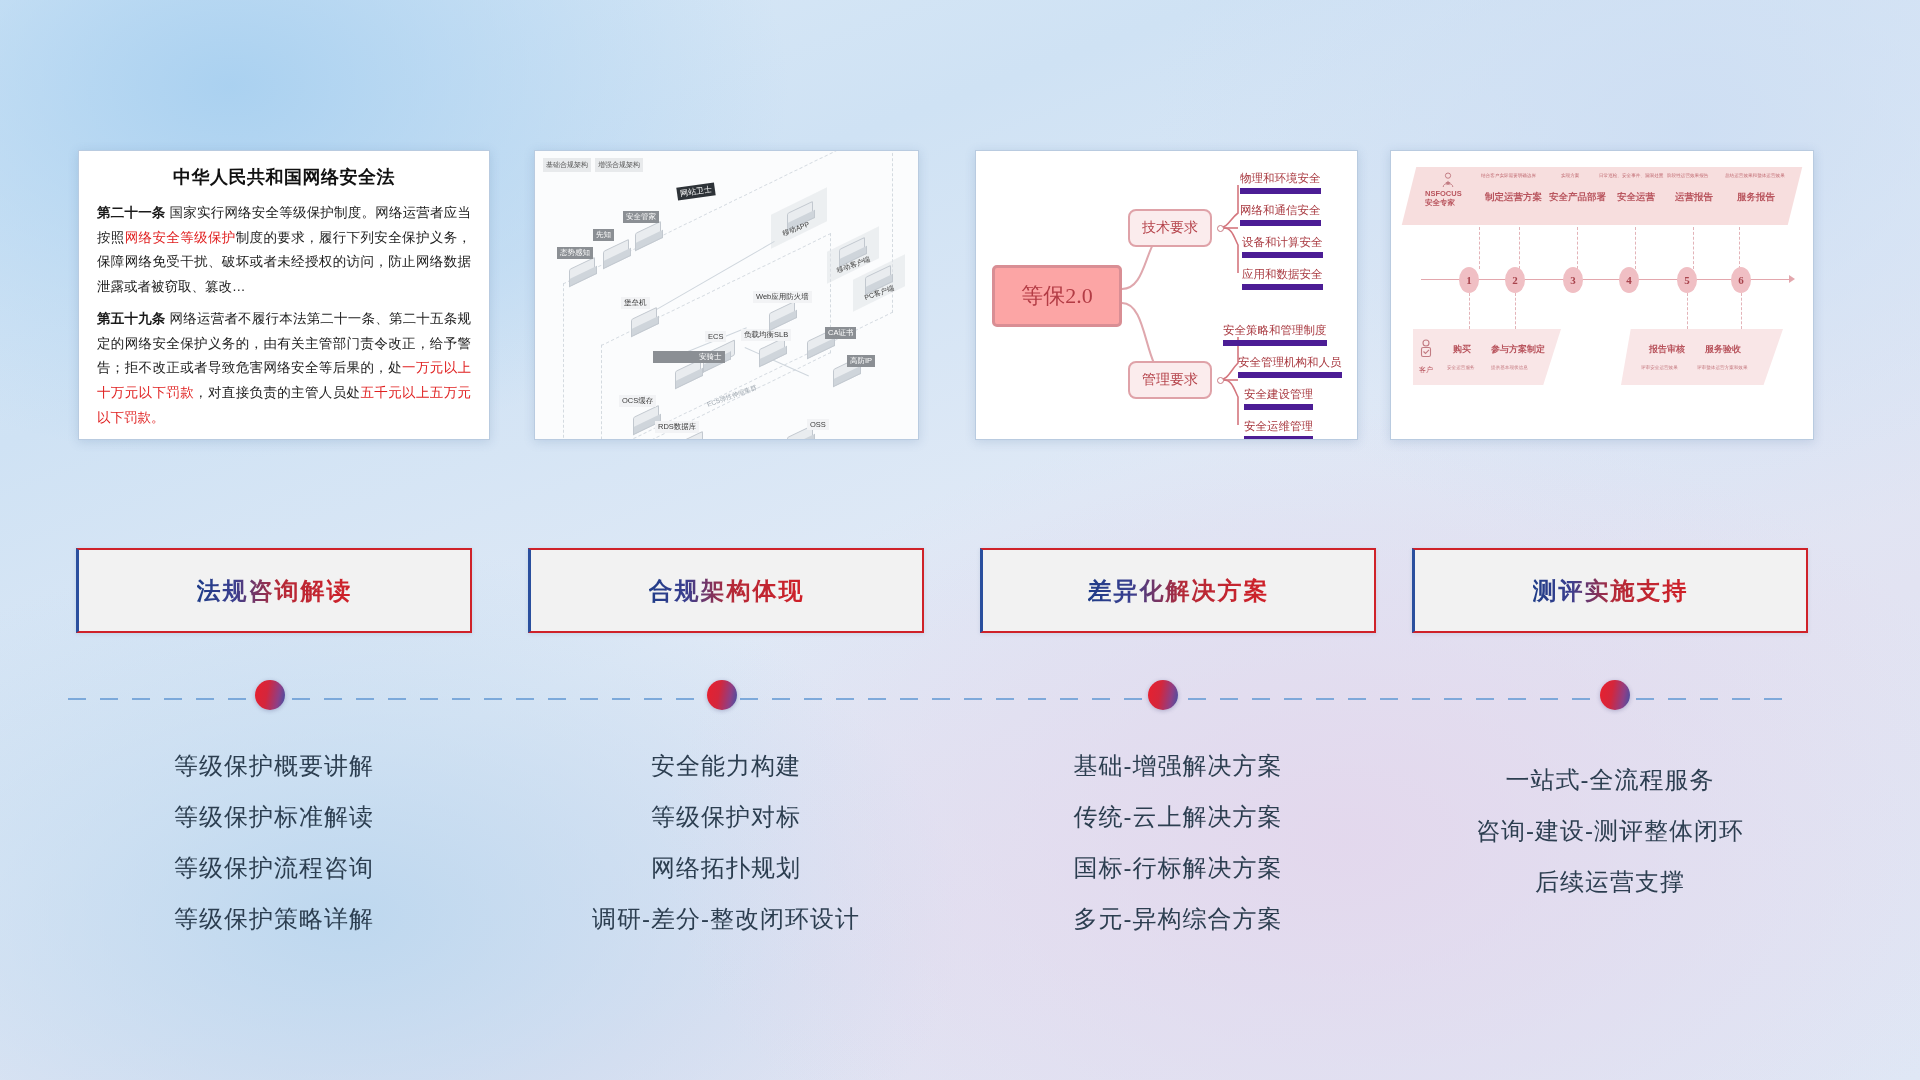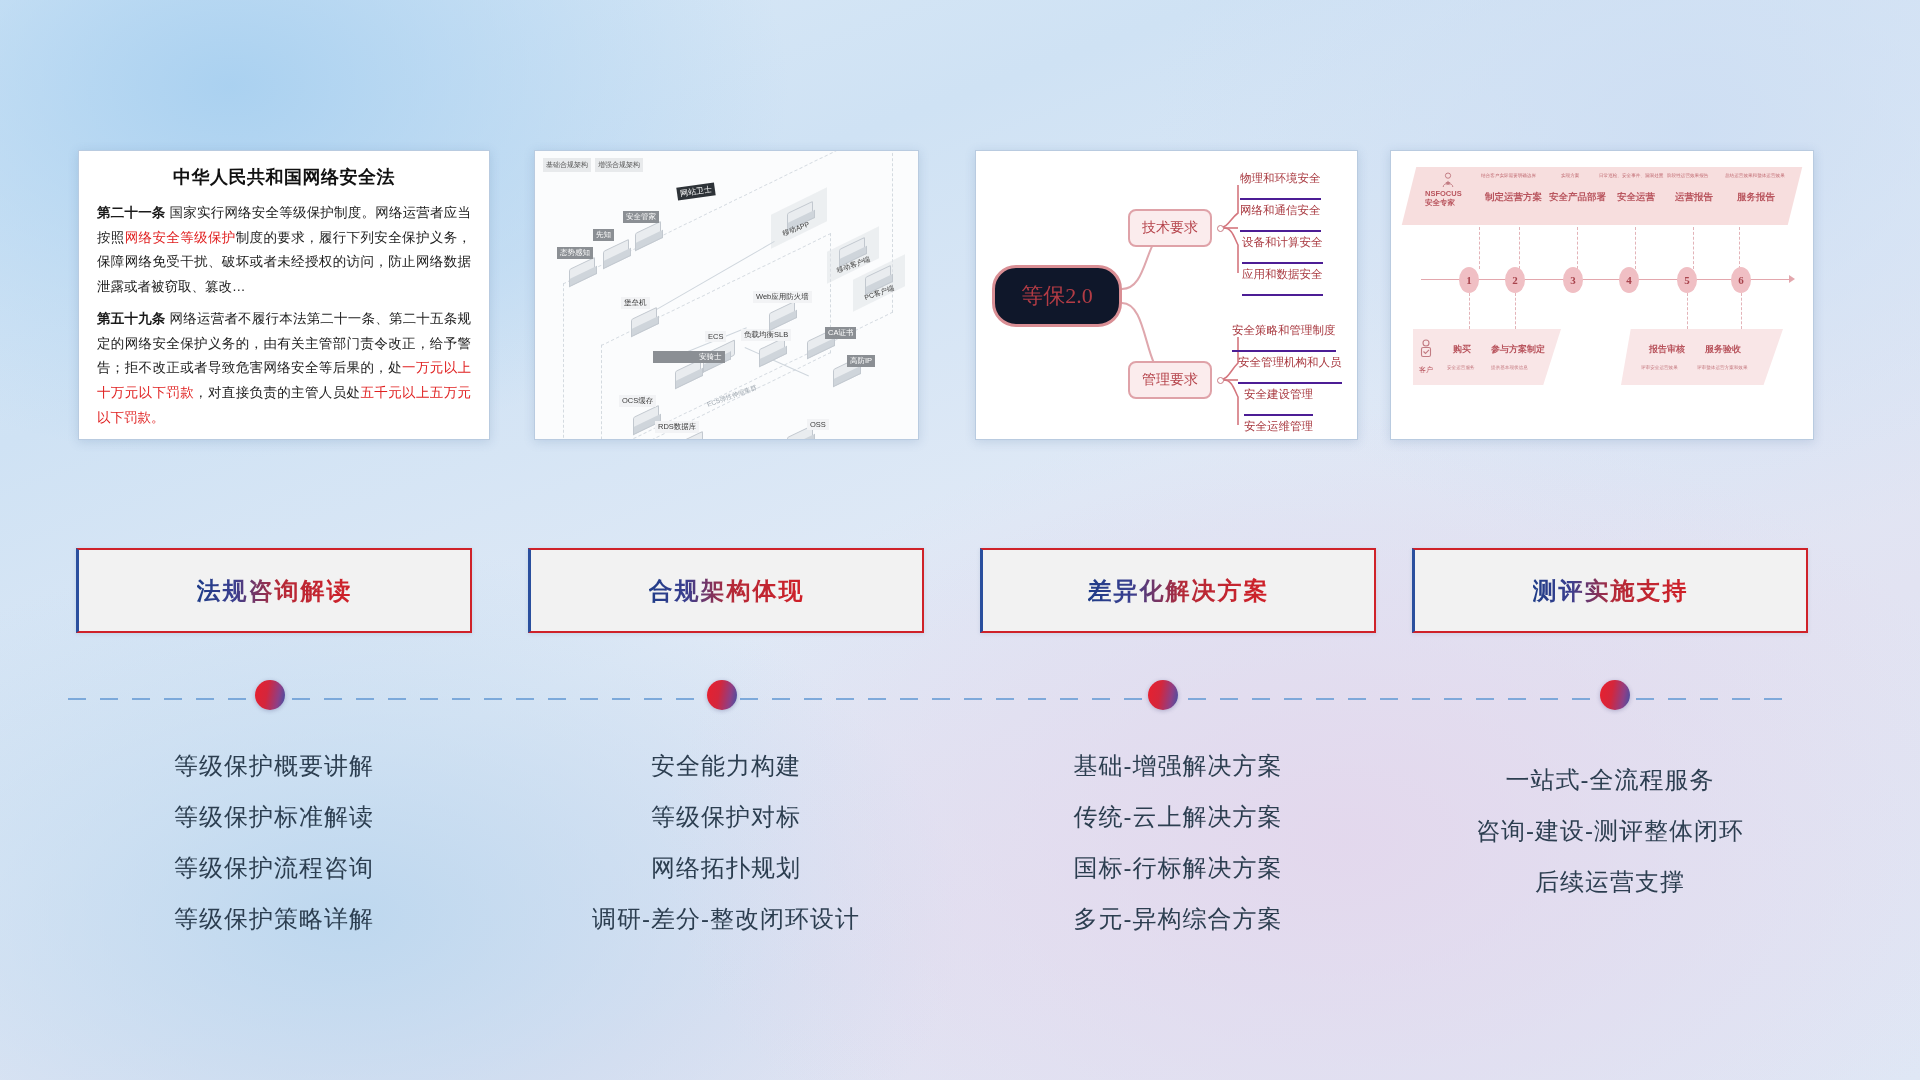--- a/index.html
+++ b/index.html
@@ -52,36 +52,36 @@
   }
   .iso-node::after { content:""; position:absolute; left:-1px; top:9px; width:26px; height:7px; background:#cfd5db; border:1px solid #c2c8cf; border-top:none; }
   .iso-plate { position: absolute; background: rgba(224,228,232,.55); transform: skewY(-26deg); }
   .iso-line { position: absolute; background: #cfd6dd; height: 1px; transform-origin: 0 0; }
   .iso-dash { position: absolute; border: 1px dashed #d4dae0; }
 
   
   .mm { position: relative; width: 100%; height: 100%; background: #fff; }
   .mm-root {
     position: absolute; left: 16px; top: 114px; width: 130px; height: 62px;
-    border: 3px solid #d98e94; border-radius: 24px; background: #0f172a;
+    border: 3px solid #d98e94; border-radius: 5px; background: #fca5a5;
     display: flex; align-items: center; justify-content: center;
     font-size: 22px; color: #b33c45; font-family: "Liberation Serif", serif;
   }
   .mm-branch {
     position: absolute; width: 84px; height: 38px;
     border: 2px solid #dfa2a8; border-radius: 8px; background: #fbeced;
     display: flex; align-items: center; justify-content: center;
     font-size: 14px; color: #b5434b; font-family: "Liberation Serif", serif;
   }
   .mm-b1 { left: 152px; top: 58px; }
   .mm-b2 { left: 152px; top: 210px; }
   .mm-leaf {
     position: absolute; font-size: 11.5px; color: #a8383f;
     font-family: "Liberation Serif", serif; white-space: nowrap;
-    padding-bottom: 12px; border-bottom: 2px solid #4c1d95;
+    padding-bottom: 2px; border-bottom: 6px solid #4c1d95;
   }
   .mm-dot { position: absolute; width: 7px; height: 7px; border: 1px solid #c97b83; border-radius: 50%; background:#fff; }
   .mm-curve2 { position:absolute; border:2px solid #dfa7ad; border-right:none; border-bottom:none; border-radius: 40px 0 0 0; }
 
   
   .nf { position: relative; width: 100%; height: 100%; background: #fff; }
   .nf-banner {
     position: absolute; left: 18px; top: 16px; width: 386px; height: 58px;
     background: #f7dede; transform: skewX(-14deg);
   }
@@ -262,21 +262,21 @@
       <div class="mm-dot" style="left:241px; top:74px;"></div>
 
       <div class="mm-leaf" style="left:264px; top:20px;">物理和环境安全</div>
       <div class="mm-leaf" style="left:264px; top:52px;">网络和通信安全</div>
       <div class="mm-leaf" style="left:266px; top:84px;">设备和计算安全</div>
       <div class="mm-leaf" style="left:266px; top:116px;">应用和数据安全</div>
 
       <div class="mm-branch mm-b2">管理要求</div>
       <div class="mm-dot" style="left:241px; top:226px;"></div>
 
-      <div class="mm-leaf" style="left:256px; top:172px;">安全策略和管理制度</div>
+      <div class="mm-leaf" style="left:247px; top:172px;">安全策略和管理制度</div>
       <div class="mm-leaf" style="left:262px; top:204px;">安全管理机构和人员</div>
       <div class="mm-leaf" style="left:268px; top:236px;">安全建设管理</div>
       <div class="mm-leaf" style="left:268px; top:268px;">安全运维管理</div>
     </div>
   </div>
 
   <div class="card card-4">
     <div class="nf">
 
       <div class="nf-banner"></div>

